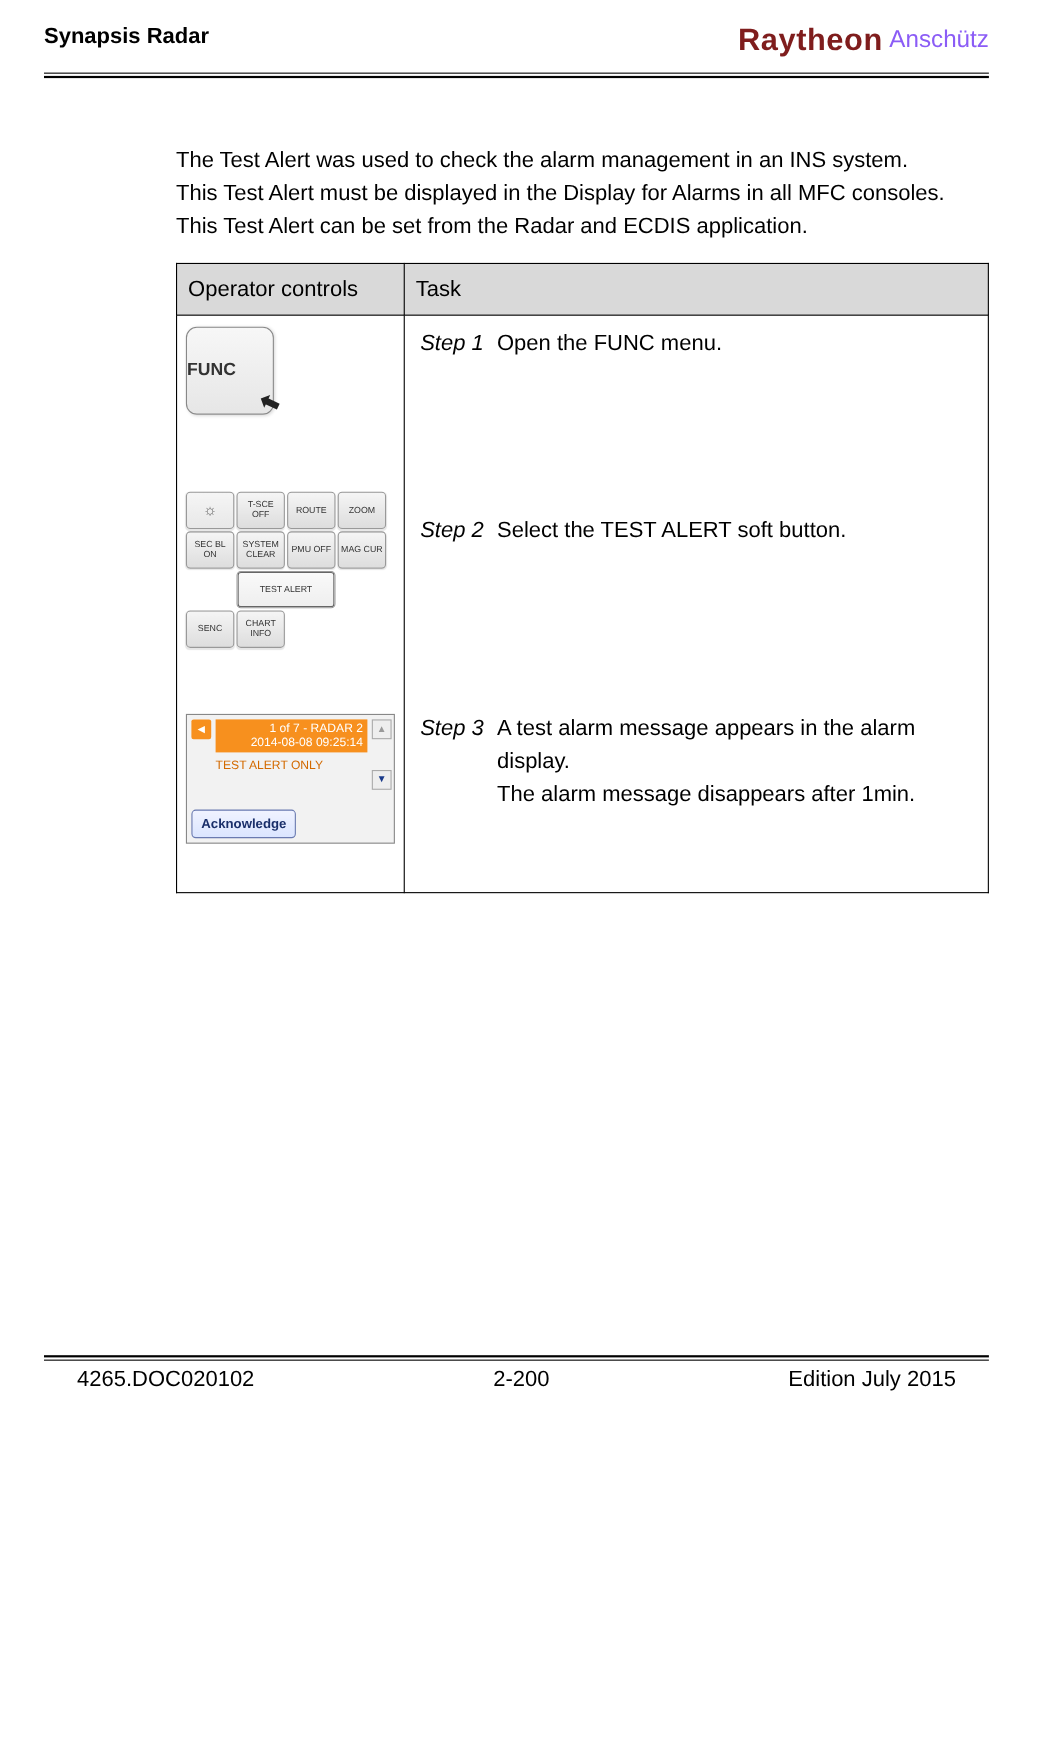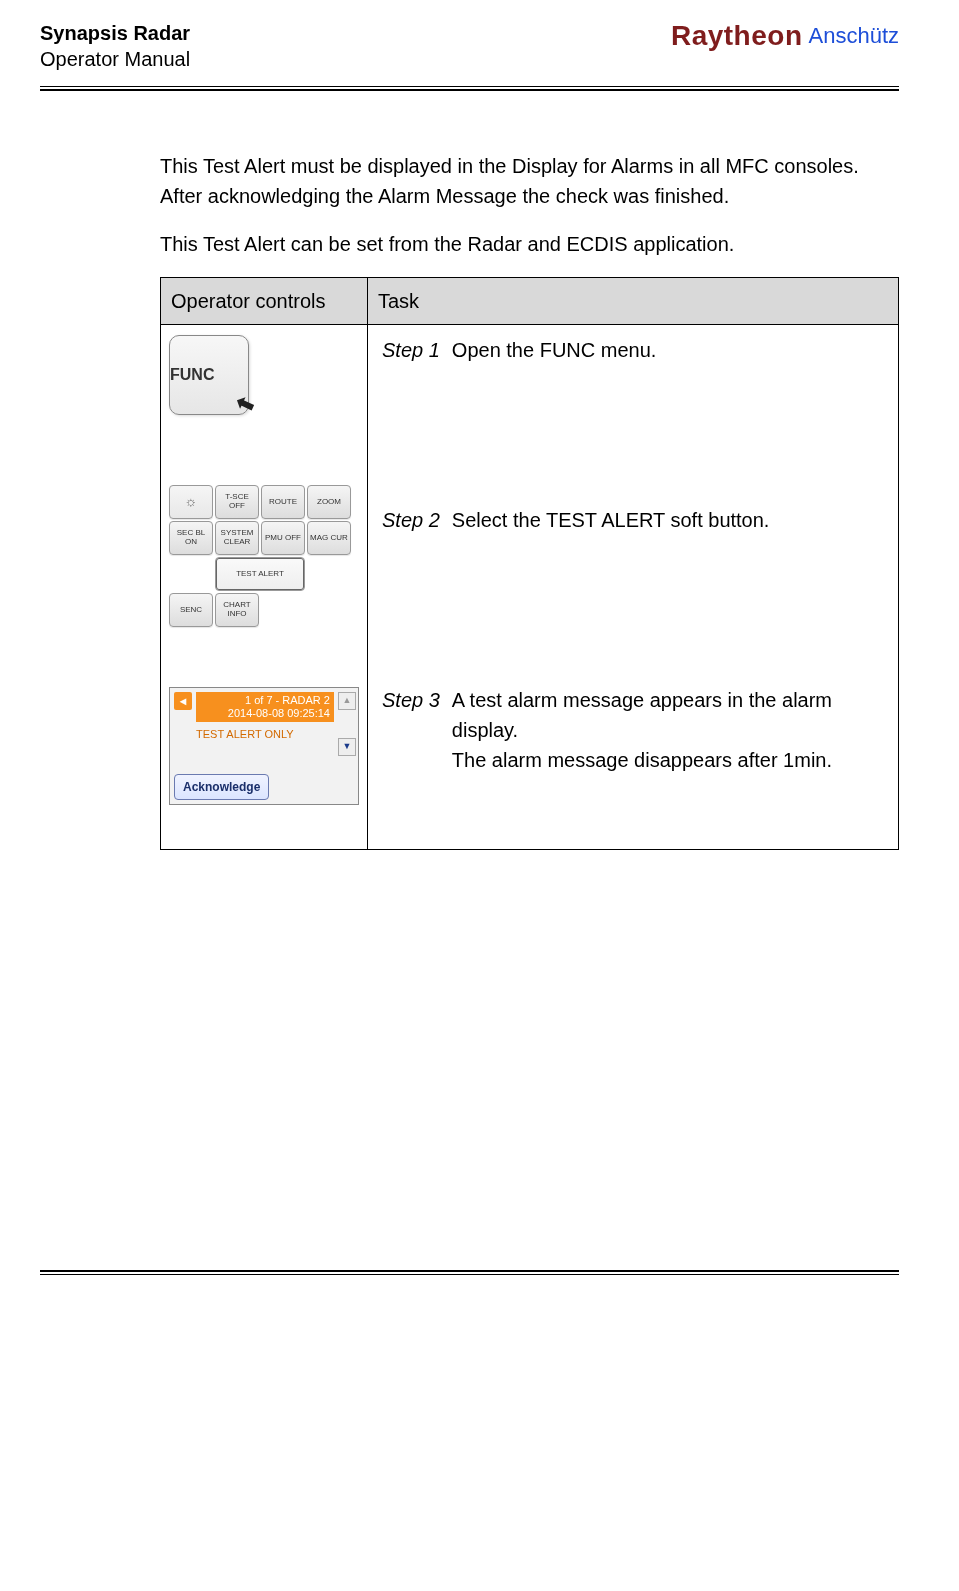--- a/index.html
+++ b/index.html
@@ -32,21 +32,21 @@
       align-items: center;
       gap: 6px;
     }
     .brand-raytheon {
       color: #7f1d1d;
       font-weight: bold;
       font-size: 28px;
       letter-spacing: 0.5px;
     }
     .brand-anschutz {
-      color: #1d4ed8;
+      color: #8b5cf6;
       font-size: 22px;
     }
     .hr-thin { border: 0; border-top: 1px solid #000; margin: 2px 0 0 0; }
     .hr-thick { border: 0; border-top: 2px solid #000; margin: 2px 0 0 0; }
     .content {
       margin-top: 60px;
       font-size: 20px;
       line-height: 1.5;
     }
     .section-row {
@@ -259,34 +259,33 @@
       color: #666;
     }
   </style>
 </head>
 <body>
 
 <div class="page">
   <div class="header">
     <div class="header-left">
       <div class="bold">Synapsis Radar</div>
-      <div>Operator Manual</div>
     </div>
     <div class="logo">
       <span class="brand-raytheon">Raytheon</span>
       <span class="brand-anschutz">Anschütz</span>
     </div>
   </div>
   <hr class="hr-thin">
   <hr class="hr-thick">
 
   <div class="content">
     <div class="section-body">
+      <div>The Test Alert was used to check the alarm management in an INS system.</div>
       <div>This Test Alert must be displayed in the Display for Alarms in all MFC consoles.</div>
-      <div class="para">After acknowledging the Alarm Message the check was finished.</div>
       <div class="para" style="">This Test Alert can be set from the Radar and ECDIS application.</div>
 
       <div class="table-wrap">
         <table>
           <thead>
             <tr>
               <th class="col-op">Operator controls</th>
               <th class="col-task">Task</th>
             </tr>
           </thead>
@@ -369,14 +368,19 @@
             </tr>
           </tbody>
         </table>
       </div>
     </div>
   </div>
 
   <div class="footer">
     <hr class="hr-thick">
     <hr class="hr-thin">
+    <div class="footer-line">
+      <span>4265.DOC020102</span>
+      <span>2-200</span>
+      <span>Edition July 2015</span>
+    </div>
   </div>
 </div>
 
 </body></html>

